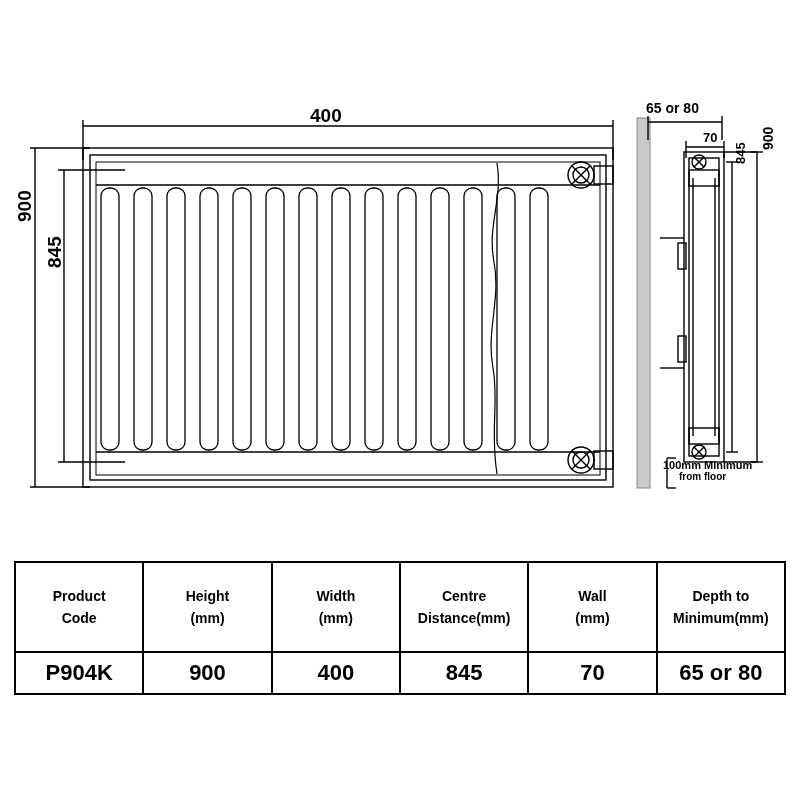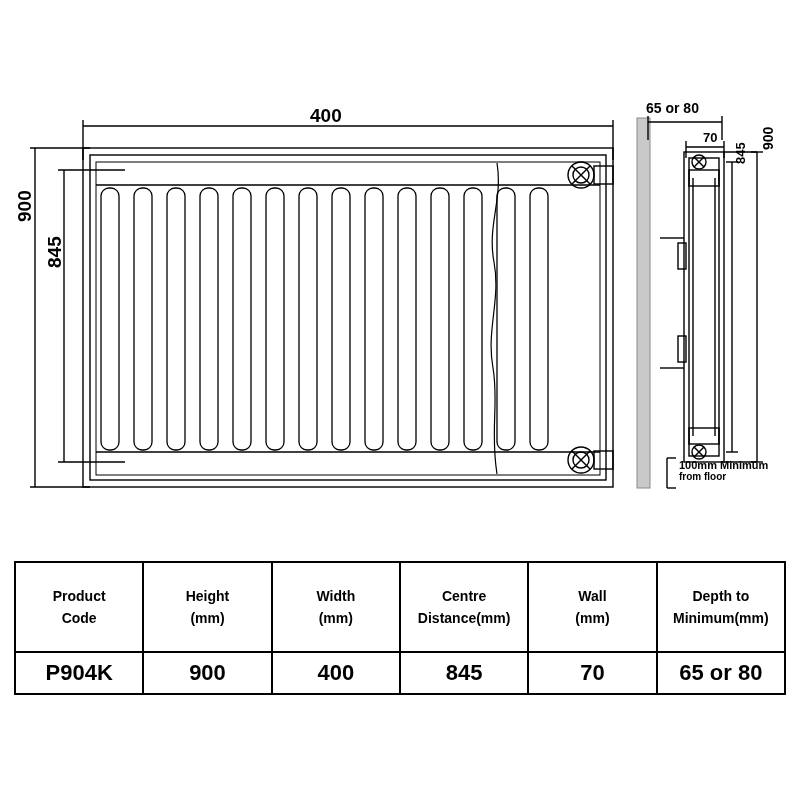--- a/index.html
+++ b/index.html
@@ -34,21 +34,21 @@
     white-space: nowrap;
   }
   
   #lbl-width-top   { left: 310px; top: 105px; font-size: 19px; }
   #lbl-height-900  { left: 14px;  top: 222px; font-size: 19px; transform: rotate(-90deg); transform-origin: left top; }
   #lbl-height-845  { left: 44px;  top: 268px; font-size: 19px; transform: rotate(-90deg); transform-origin: left top; }
   #lbl-depth-top   { left: 646px; top: 100px; font-size: 14px; }
   #lbl-depth-70    { left: 703px; top: 130px; font-size: 13px; }
   #lbl-side-900    { left: 760px; top: 150px; font-size: 14px; transform: rotate(-90deg); transform-origin: left top; }
   #lbl-side-845    { left: 733px; top: 164px; font-size: 13px; transform: rotate(-90deg); transform-origin: left top; }
-  #lbl-floor1      { left: 679px; top: 459px; font-size: 11px; }
+  #lbl-floor1      { left: 663px; top: 459px; font-size: 11px; }
   #lbl-floor2      { left: 679px; top: 471px; font-size: 10px; }
 
   
   .spec-table {
     position: absolute;
     left: 14px;
     top: 561px;
     width: 772px;
     border-collapse: collapse;
     table-layout: fixed;

